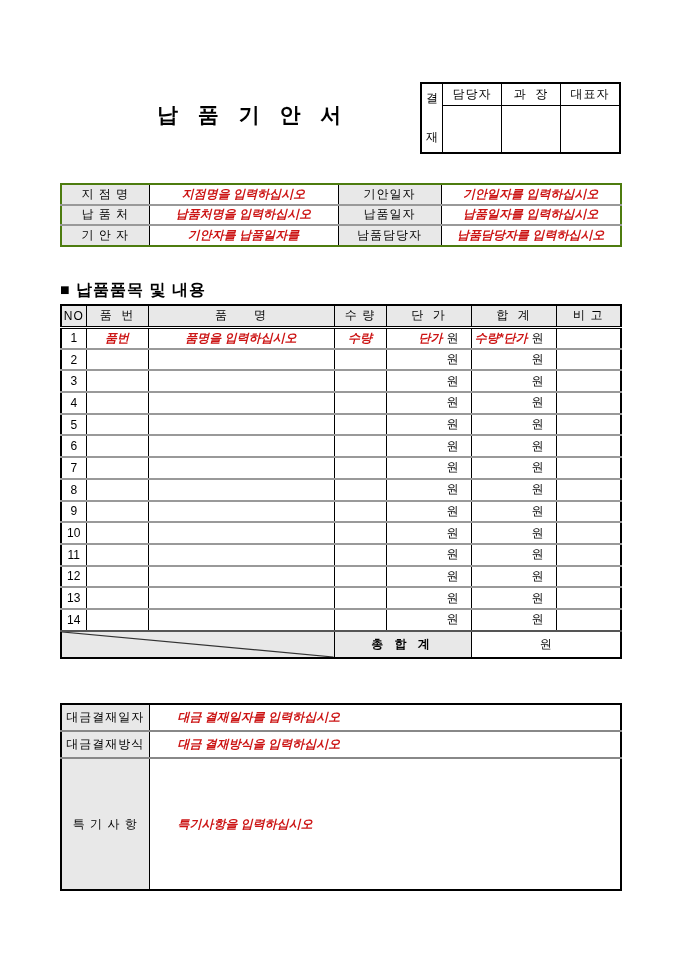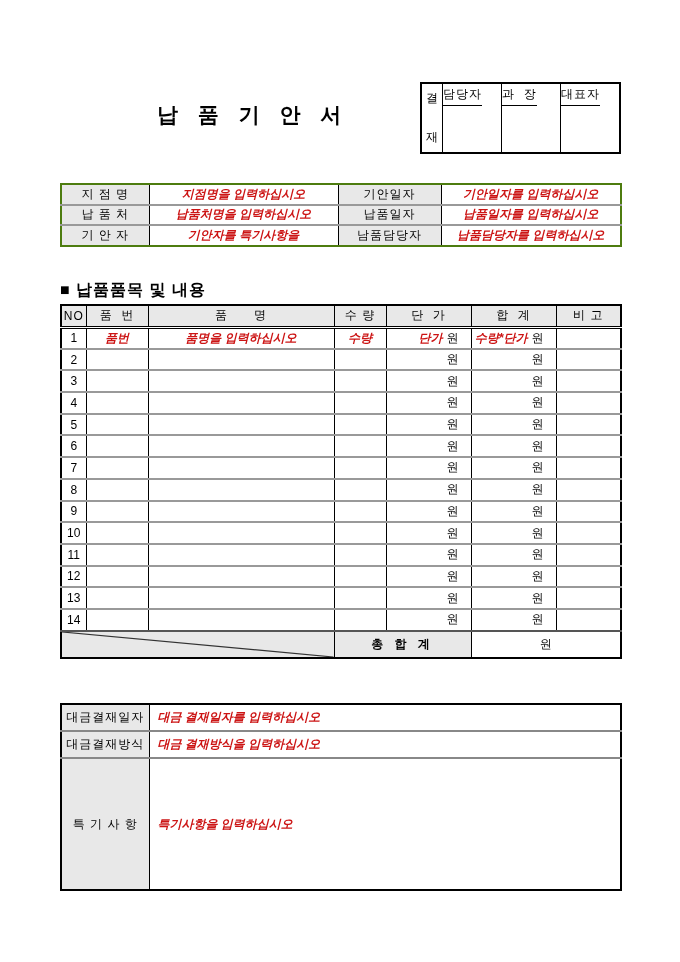--- a/index.html
+++ b/index.html
@@ -9,21 +9,21 @@
 
   
   .title { position:absolute; left:157px; top:101px; font-size:21px; font-weight:bold;
            letter-spacing:7px; white-space:pre; }
 
   
   .approval { position:absolute; left:420px; top:82px; width:201px; height:72px;
               border:2px solid #000; display:flex; background:#fff; }
   .appr-stamp { width:21px; border-right:1px solid #000; display:flex; flex-direction:column;
                 justify-content:space-between; align-items:center; font-size:12px; padding:6px 0; }
-  .appr-col { flex:1; display:flex; flex-direction:row; border-right:1px solid #000; }
+  .appr-col { flex:1; display:flex; flex-direction:column; border-right:1px solid #000; }
   .appr-col:last-child { border-right:none; }
   .appr-hd { height:22px; border-bottom:1px solid #000; display:flex; align-items:center;
              justify-content:center; font-size:12px; letter-spacing:1px; white-space:pre; }
   .appr-sign { flex:1; }
 
   
   table { border-collapse:collapse; table-layout:fixed; }
   .ph { color:var(--red,#cc1414); font-style:italic; font-weight:bold; font-size:12px; white-space:pre; }
   .gray { background:var(--gray,#e8e8e8); }
   .unit { color:#000; font-style:normal; font-weight:normal; font-size:12px; }
@@ -54,21 +54,21 @@
   .diag-cell { position:relative; padding:0; }
   .diag-cell svg { position:absolute; left:0; top:0; width:100%; height:100%; display:block; }
   .total-label { font-weight:bold; letter-spacing:4px; text-align:center; font-size:13px; }
   .total-value { text-align:center; }
 
   
   .pay-table { position:absolute; left:60px; top:703px; width:560px; border:2px solid #000; }
   .pay-table td { border-left:1px solid #000; font-size:12px; vertical-align:middle; }
   .pay-table tr + tr td { border-top:2px solid #888; }
   .pay-table td.lbl { text-align:center; letter-spacing:1px; white-space:pre; }
-  .pay-table td.val { padding-left:8px; text-align:left; }
+  .pay-table td.val { padding-left:28px; text-align:left; }
   .pay-table tr.r-short td { height:27px; }
   .pay-table tr.r-tall td { height:132px; }
 </style>
 </head>
 <body>
 
 <div class="page">
 
   <div class="title">납 품 기 안 서</div>
 
@@ -106,21 +106,21 @@
       <td class="val"><span class="ph">기안일자를 입력하십시오</span></td>
     </tr>
     <tr>
       <td class="lbl gray">납 품 처</td>
       <td class="val"><span class="ph">납품처명을 입력하십시오</span></td>
       <td class="lbl gray">납품일자</td>
       <td class="val"><span class="ph">납품일자를 입력하십시오</span></td>
     </tr>
     <tr>
       <td class="lbl gray">기 안 자</td>
-      <td class="val"><span class="ph">기안자를 특기사항을</span></td>
+      <td class="val"><span class="ph">기안자를 납품일자를</span></td>
       <td class="lbl gray">남품담당자</td>
       <td class="val"><span class="ph">납품담당자를 입력하십시오</span></td>
     </tr>
   </tbody>
     </table>
 
   <div class="sec-heading">■ 납품품목 및 내용</div>
 
   <table class="item-table">
     <colgroup>

